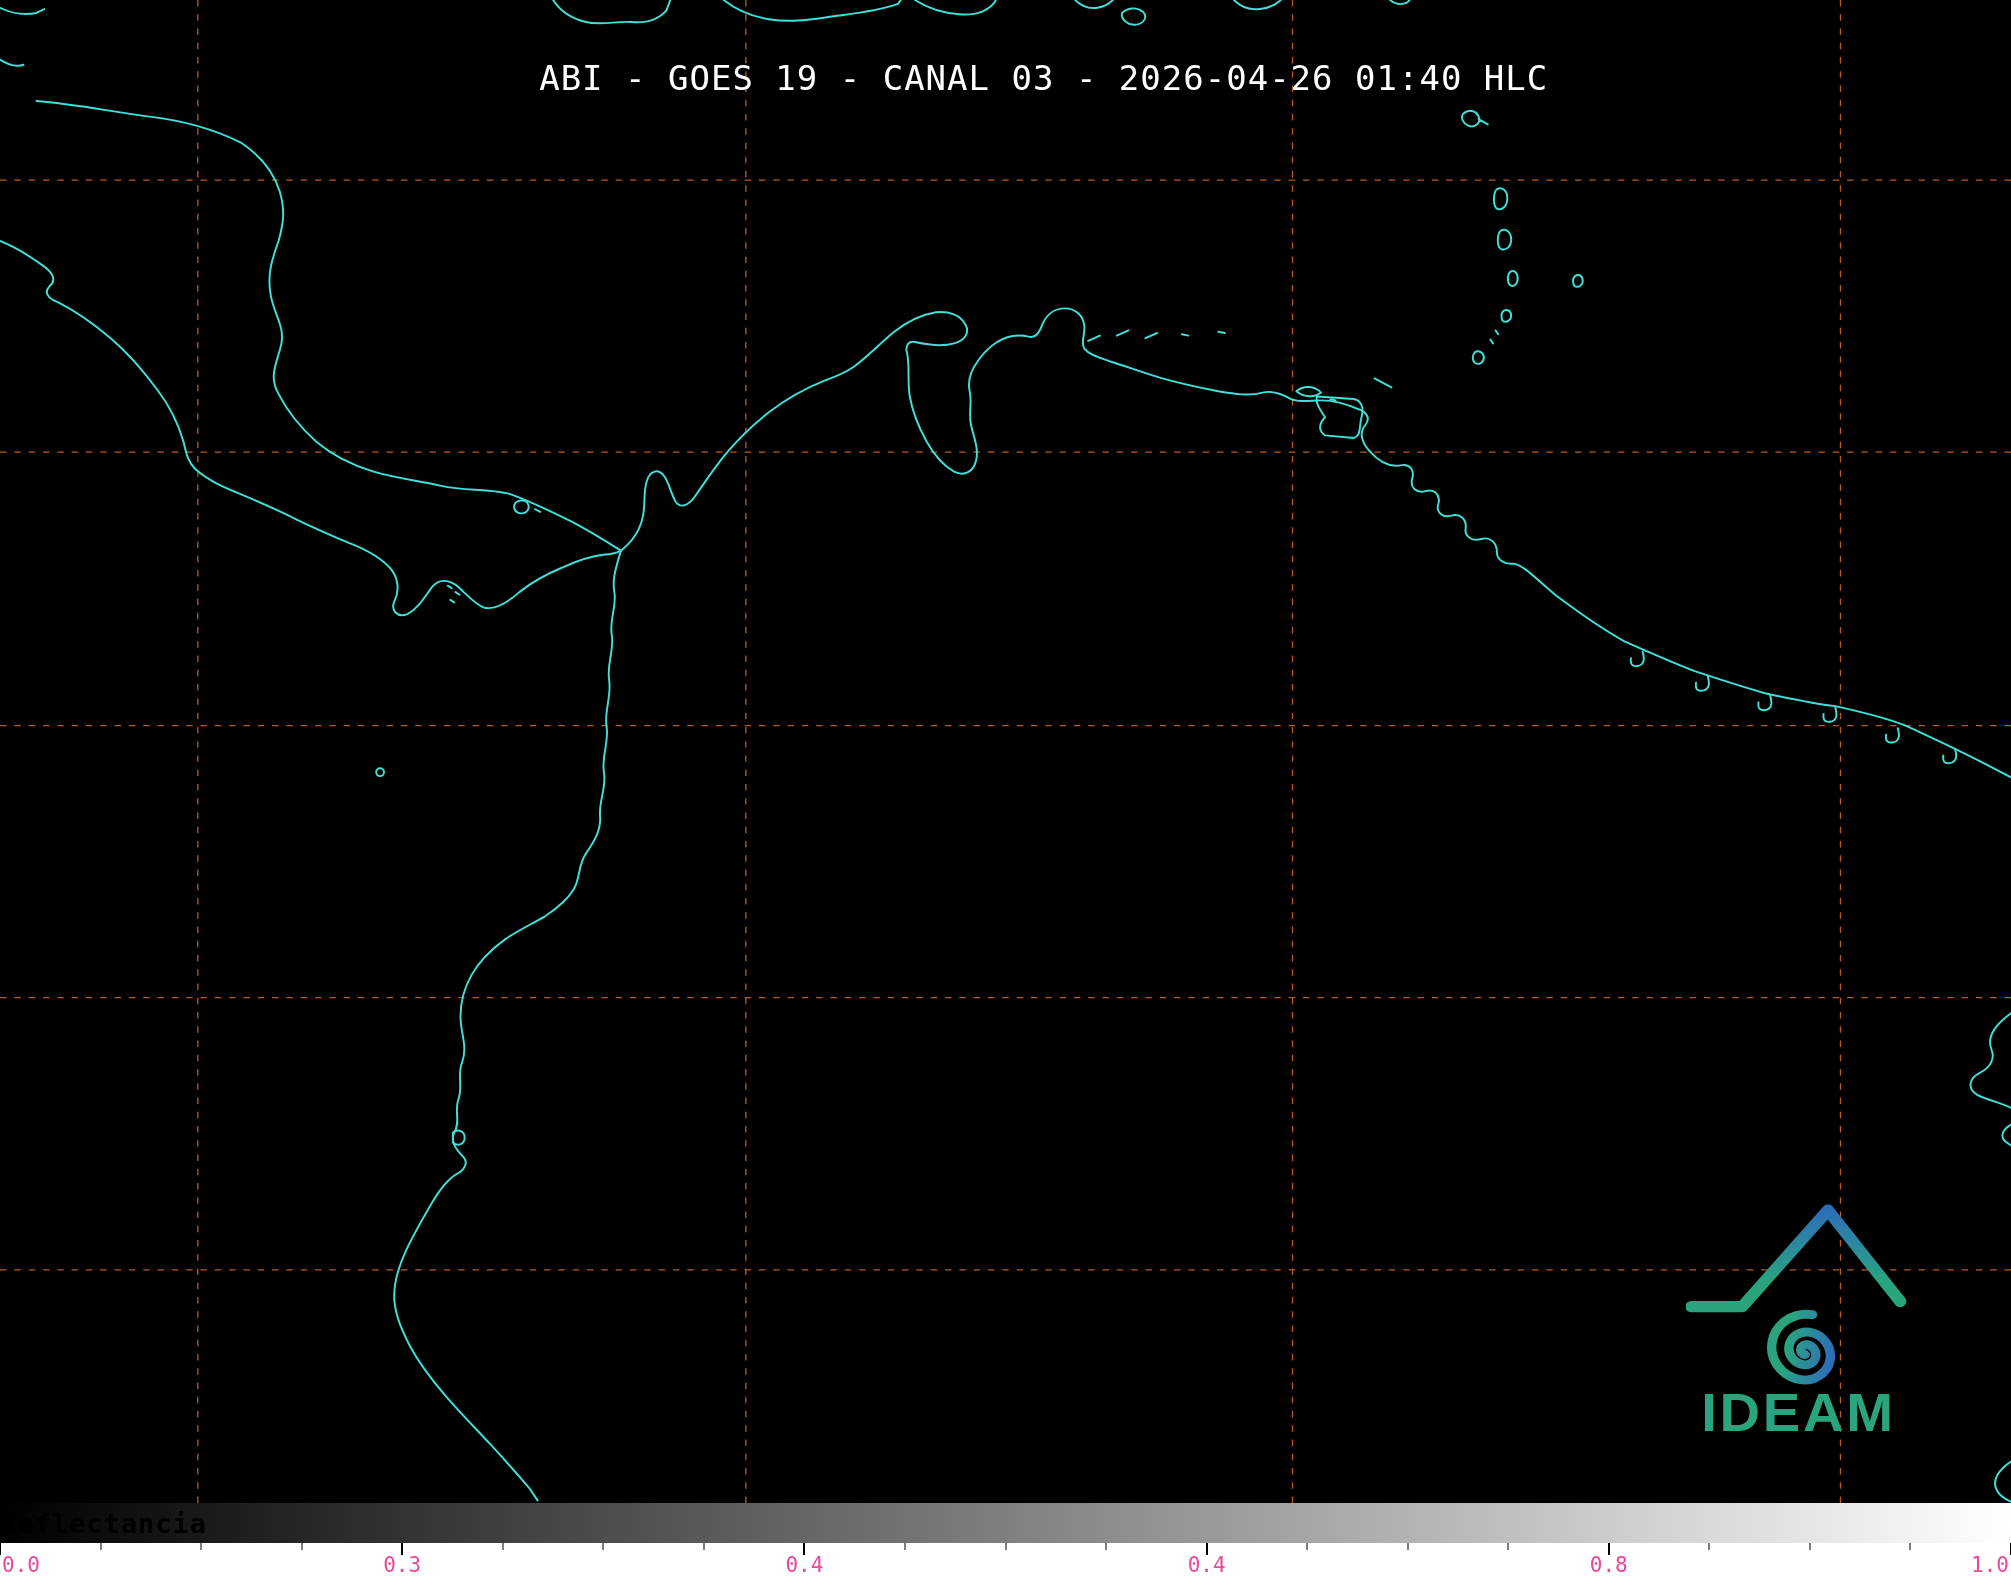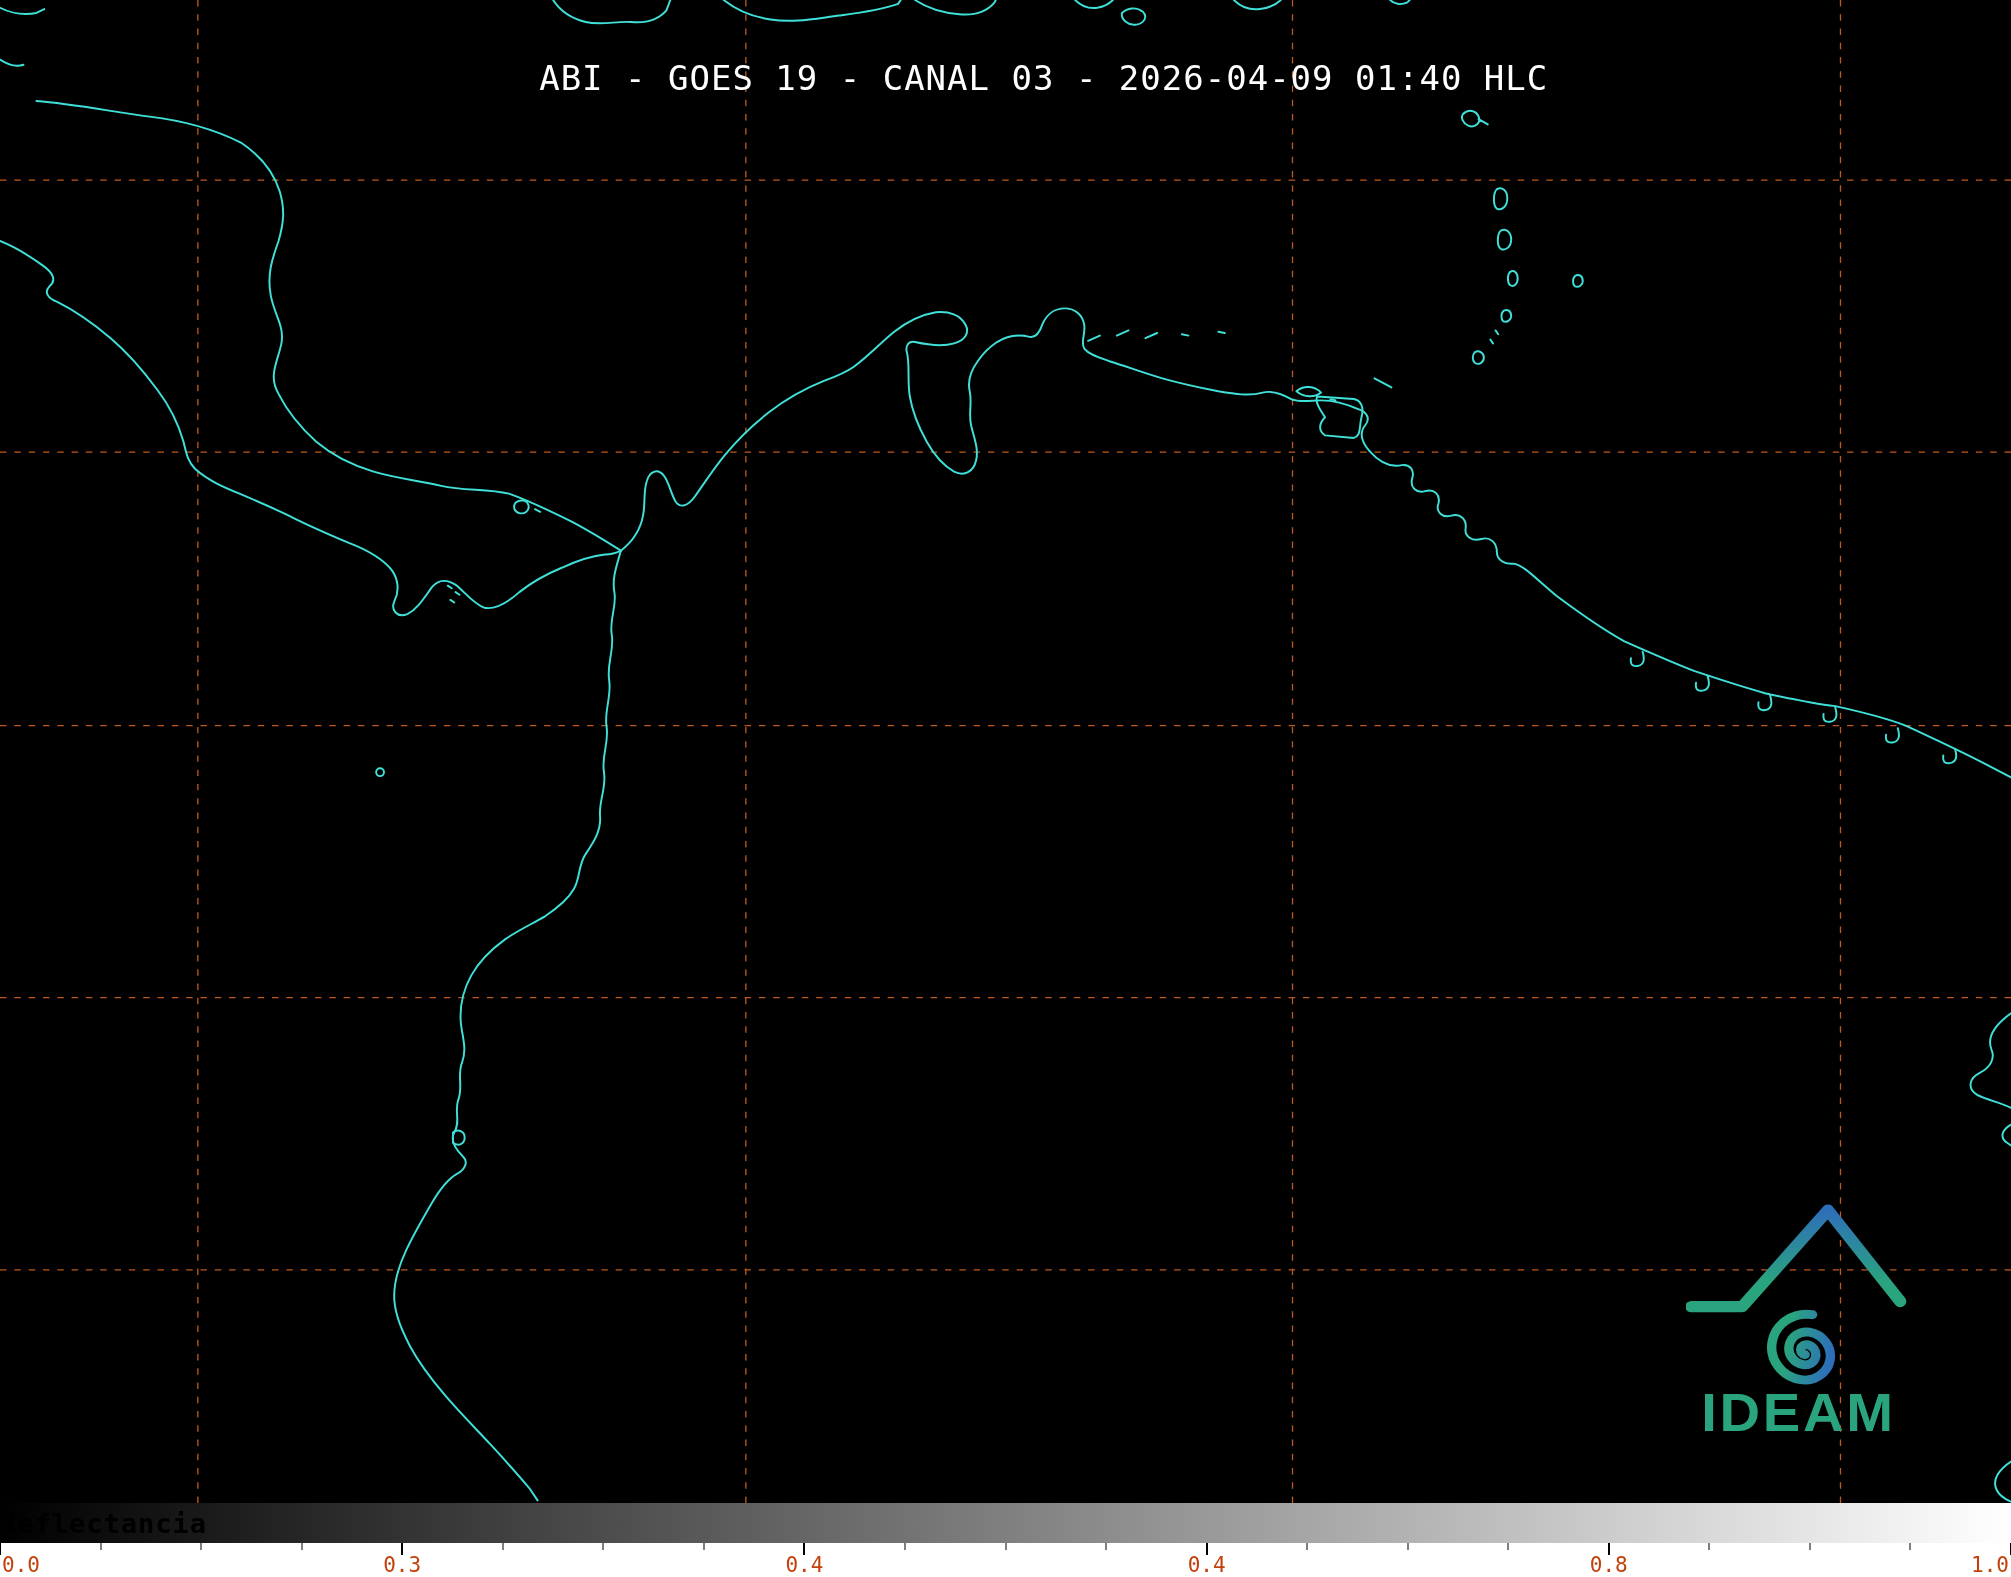--- a/index.html
+++ b/index.html
@@ -23,21 +23,21 @@
     color:#000;font-weight:bold;font-size:27px;letter-spacing:1px;
   }
   .colorbar-ticks{
     position:absolute;left:0;top:1543px;width:2011px;height:34px;background:#ffffff;
   }
   .tick{position:absolute;top:0;width:2px;background:#000;transform:translateX(-50%);}
   .tick.major{height:12px;}
   .tick.minor{height:7px;width:1px;}
   .tick-label{
     position:absolute;top:11px;transform:translateX(-50%);
-    color:#c2410c;font-size:21px;line-height:22px;white-space:nowrap;
+    color:#ec4899;font-size:21px;line-height:22px;white-space:nowrap;
   }
   .ideam-logo{position:absolute;right:104px;bottom:67px;width:221px;height:241px;}
   .coast{stroke:var(--coastline,#3fe0d8);stroke-width:1.5;fill:none;stroke-linecap:round;stroke-linejoin:round;}
   .grid-line{stroke:var(--graticule,#bf5a1c);stroke-width:1;stroke-dasharray:5 6;fill:none;}
 </style>
 </head>
 <body>
 
 <div class="map-area">
   <svg class="map-svg" viewBox="0 0 1545 1160" preserveAspectRatio="none">
@@ -67,21 +67,21 @@
       <path class="coast" d="M 1262 503 q 3 10 -4 11 q -6 1 -5 -6 M 1312 522 q 3 10 -4 11 q -6 1 -5 -6 M 1360 537 q 3 10 -4 11 q -6 1 -5 -6 M 1410 546 q 3 10 -4 11 q -6 1 -5 -6 M 1458 562 q 3 10 -4 11 q -6 1 -5 -6 M 1502 578 q 3 10 -4 11 q -6 1 -5 -6"></path>
 
       <path class="coast" d="M 1545 782 C 1534 790 1526 800 1530 810 C 1533 817 1529 824 1521 828 C 1513 832 1511 840 1519 845 C 1527 849 1537 851 1545 855 M 1545 868 C 1538 872 1536 878 1542 882 L 1545 884 M 1545 1128 C 1536 1134 1530 1142 1534 1150 C 1537 1156 1543 1158 1545 1159"></path>
 
       <path class="coast" d="M 425 0 C 430 8 438 14 450 17 C 462 20 474 16 485 17 C 496 18 506 15 512 8 L 515 0 M 556 0 C 566 8 578 13 592 15 C 610 18 628 14 645 12 C 660 10 676 8 690 3 L 692 0 M 703 0 C 712 6 724 10 737 11 C 748 12 758 9 764 2 L 765 0 M 826 0 C 830 4 836 7 843 6 C 849 5 853 2 855 0 M 948 0 C 953 5 960 8 968 7 C 975 6 981 3 984 0 M 1068 0 C 1071 3 1076 4 1081 2 L 1083 0 M 0 6 C 8 10 18 12 28 10 L 34 7 M 0 46 C 6 50 12 52 18 50"></path>
 
       <path class="coast" d="M 862 10 C 866 6 873 5 878 9 C 882 13 879 18 873 19 C 867 20 861 15 862 10 Z M 1124 88 C 1128 84 1134 85 1136 90 C 1138 95 1133 99 1128 97 C 1124 95 1122 91 1124 88 Z M 1136 92 L 1143 96 M 1150 146 C 1154 144 1158 147 1158 153 C 1158 159 1154 163 1150 161 C 1147 159 1147 149 1150 146 Z M 1153 178 C 1157 176 1161 179 1161 185 C 1161 190 1157 194 1153 192 C 1150 190 1150 181 1153 178 Z M 1160 210 C 1163 208 1166 210 1166 215 C 1166 219 1163 222 1160 220 C 1158 218 1158 212 1160 210 Z M 1210 213 C 1213 211 1216 213 1216 217 C 1216 220 1213 222 1210 221 C 1208 219 1208 215 1210 213 Z M 1155 240 C 1158 238 1161 240 1161 244 C 1161 247 1158 249 1155 248 C 1153 246 1153 242 1155 240 Z M 1149 255 l 2 3 M 1145 262 l 2 3 M 1133 272 C 1136 270 1140 272 1140 276 C 1140 280 1136 282 1133 280 C 1131 278 1131 274 1133 272 Z M 1056 292 L 1069 299 M 996 302 C 1002 297 1010 298 1015 303 C 1010 307 1002 307 996 302 Z M 1022 308 l 4 1 M 1012 306 L 1040 308 C 1046 309 1048 315 1046 322 C 1044 330 1046 336 1040 338 L 1018 336 C 1012 332 1014 326 1018 322 C 1014 316 1010 310 1012 306 Z M 836 263 l 9 -4 M 858 259 l 9 -4 M 880 261 l 9 -4 M 908 258 l 5 1 M 936 256 l 5 1 M 289 596 a 3 3 0 1 0 6 0 a 3 3 0 1 0 -6 0 M 396 388 C 400 385 405 386 406 390 C 407 394 403 397 399 396 C 395 395 394 391 396 388 Z M 411 393 l 4 2 M 344 452 l 3 2 M 350 457 l 3 2 M 346 463 l 3 2 M 348 874 C 352 871 357 873 357 878 C 357 883 352 885 348 882 Z"></path>
     </g>
   </svg>
 
-  <div class="image-title">ABI - GOES 19 - CANAL 03 - 2026-04-09 01:40 HLC</div>
+  <div class="image-title">ABI - GOES 19 - CANAL 03 - 2026-04-26 01:40 HLC</div>
 
   <svg class="ideam-logo" viewBox="0 0 165 190" preserveAspectRatio="none">
     <defs>
       <linearGradient id="lgrad" x1="0" y1="0" x2="0" y2="1">
         <stop offset="0" style="stop-color:var(--logo-blue,#2e6fb9)"></stop>
         <stop offset="0.75" style="stop-color:var(--logo-green,#2aa47e)"></stop>
       </linearGradient>
     </defs>
     <g>
       <path d="M 4 88 L 42 88 L 106 12 L 160 84" fill="none" stroke="url(#lgrad)" stroke-width="9" stroke-linecap="round" stroke-linejoin="round"></path>

